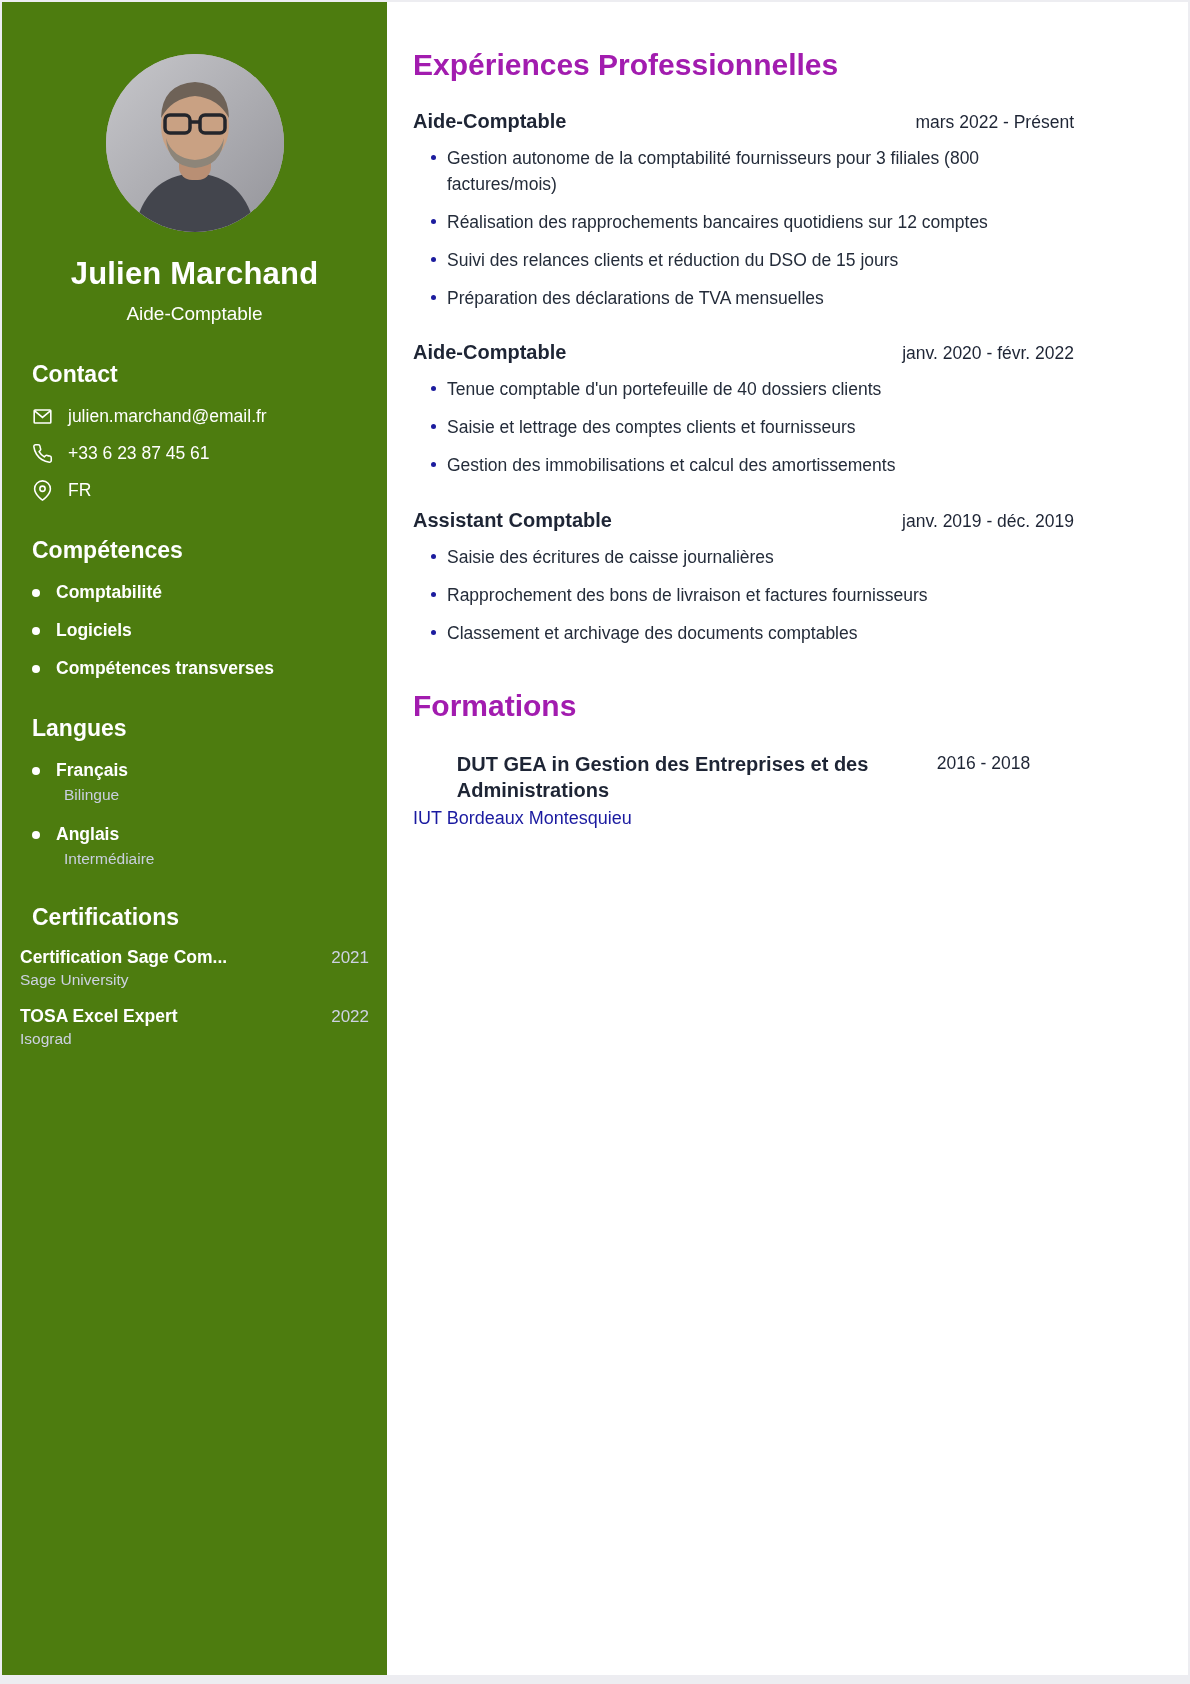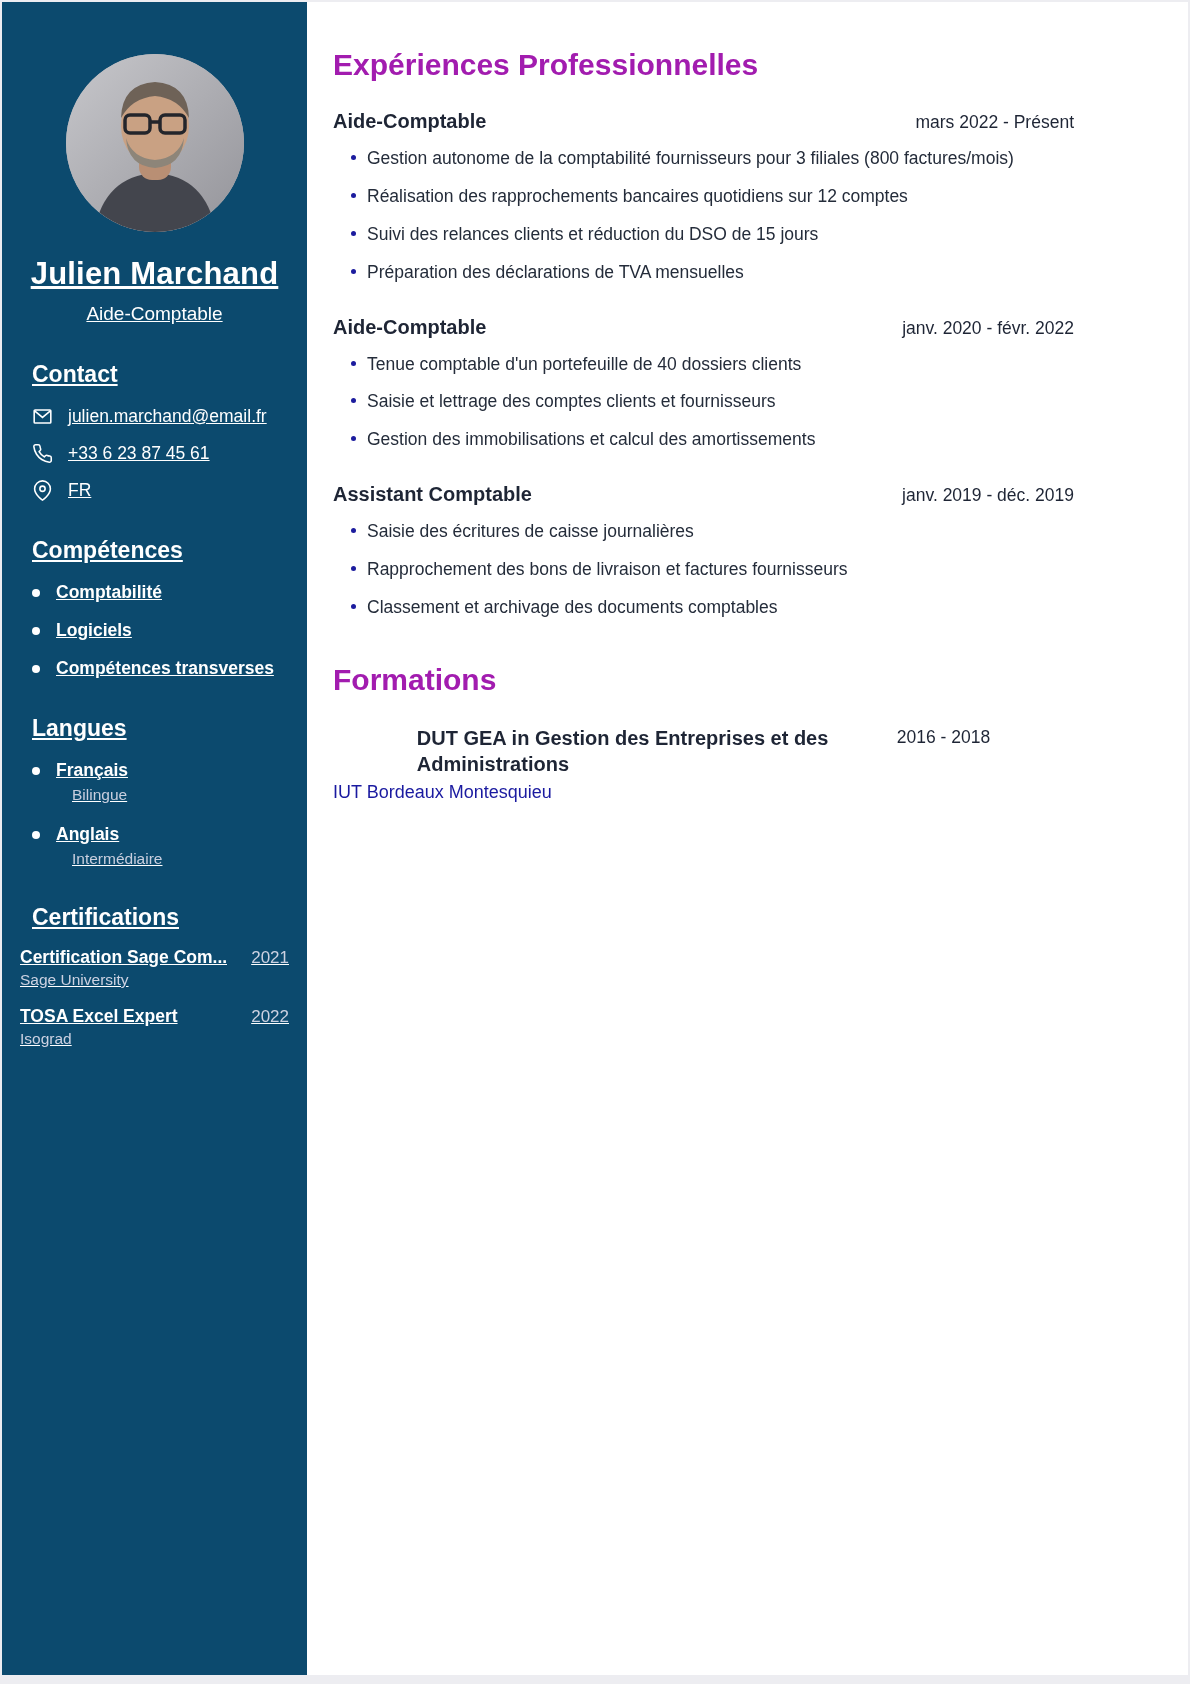--- a/index.html
+++ b/index.html
@@ -12,26 +12,25 @@
   .page {
     position:absolute;
     top:2px; left:2px; right:2px; bottom:9px;
     background:#ffffff;
     display:flex;
     overflow:hidden;
   }
 
   
   .sidebar {
-    width:305px;
+    width:385px;
     flex-shrink:0;
-    background:#0c4a6e;
+    background:#4d7c0f;
     color:#ffffff;
     overflow:hidden;
-    text-decoration:underline;
   }
   .photo-wrap { display:flex; justify-content:center; margin-top:52px; }
   .photo {
     width:178px; height:178px; border-radius:50%;
     overflow:hidden; background:#b9b9bd;
   }
   .photo svg { display:block; width:100%; height:100%; }
   .name {
     text-align:center; font-size:31px; font-weight:bold;
     margin-top:24px; letter-spacing:.2px;
@@ -51,21 +50,21 @@
 
   .dot-row { display:flex; align-items:center; gap:16px; margin-bottom:17px; }
   .dot {
     width:8px; height:8px; border-radius:50%;
     background:#ffffff; flex-shrink:0;
   }
   .dot-label { font-size:17.5px; font-weight:bold; }
 
   .lang-item { margin-bottom:20px; }
   .lang-item .dot-row { margin-bottom:5px; }
-  .lang-level { margin-left:40px; font-size:15.5px; color:#c9cfdf; }
+  .lang-level { margin-left:32px; font-size:15.5px; color:#c9cfdf; }
 
   .cert-section { padding:0 18px; }
   .cert-section .side-heading { margin-left:12px; margin-bottom:16px; }
   .cert-item { margin-bottom:17px; }
   .cert-head { display:flex; justify-content:space-between; align-items:baseline; }
   .cert-title {
     font-size:17.5px; font-weight:bold; white-space:nowrap;
     overflow:hidden; max-width:245px;
   }
   .cert-year { font-size:17px; color:#cdd2e2; }

